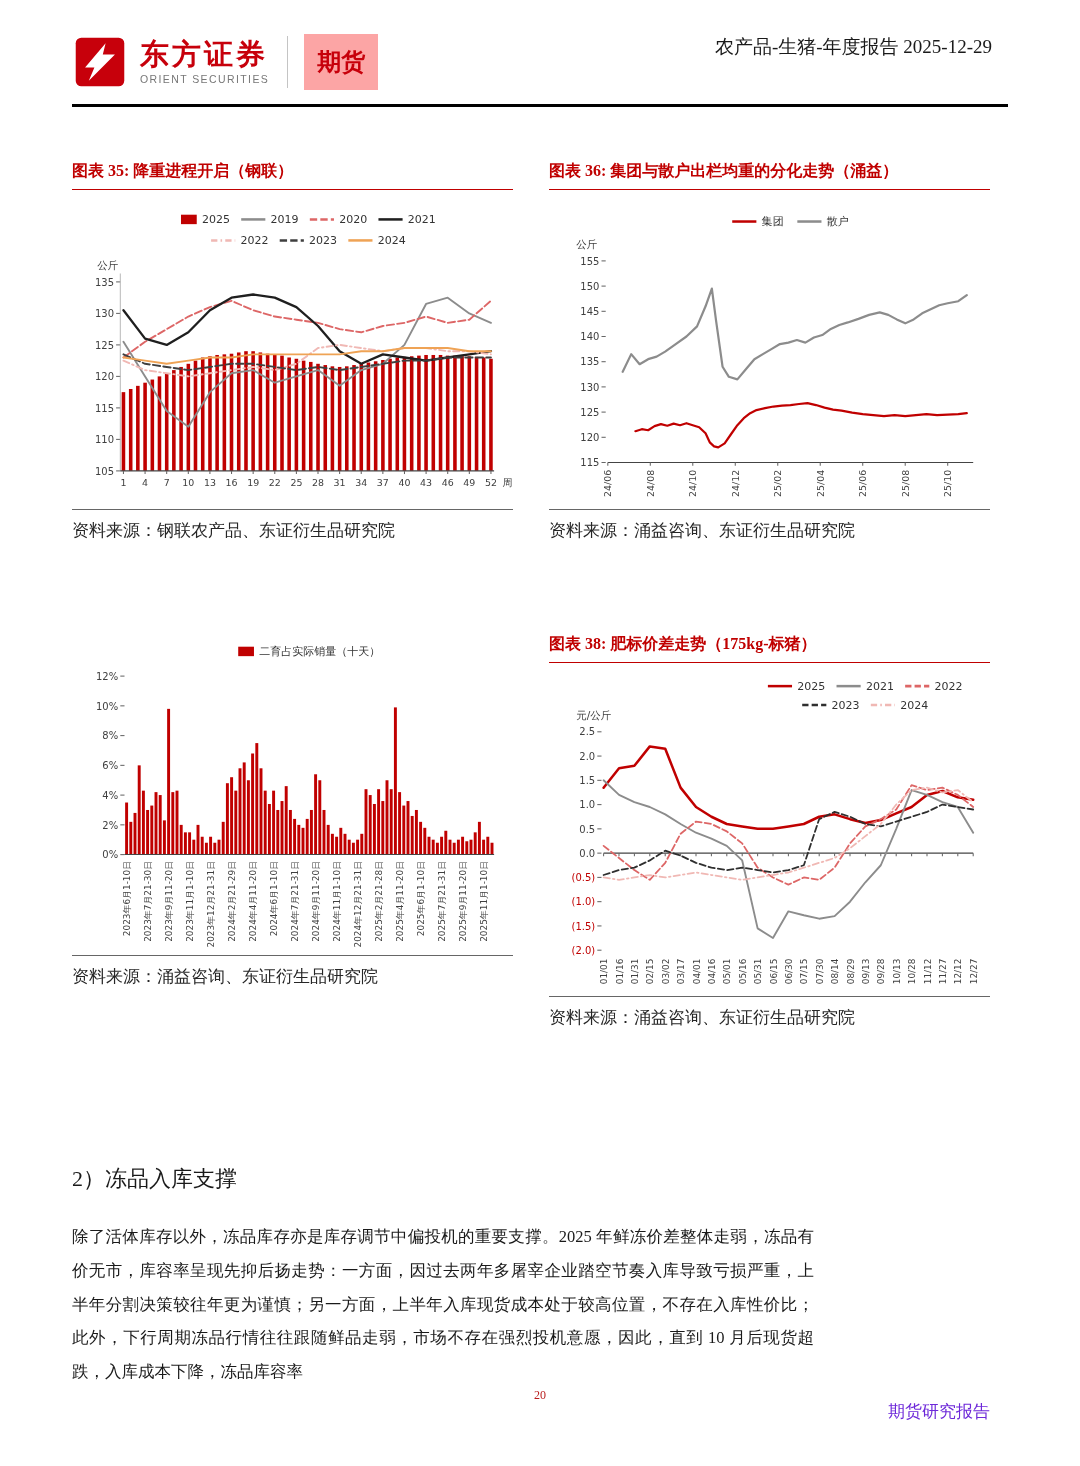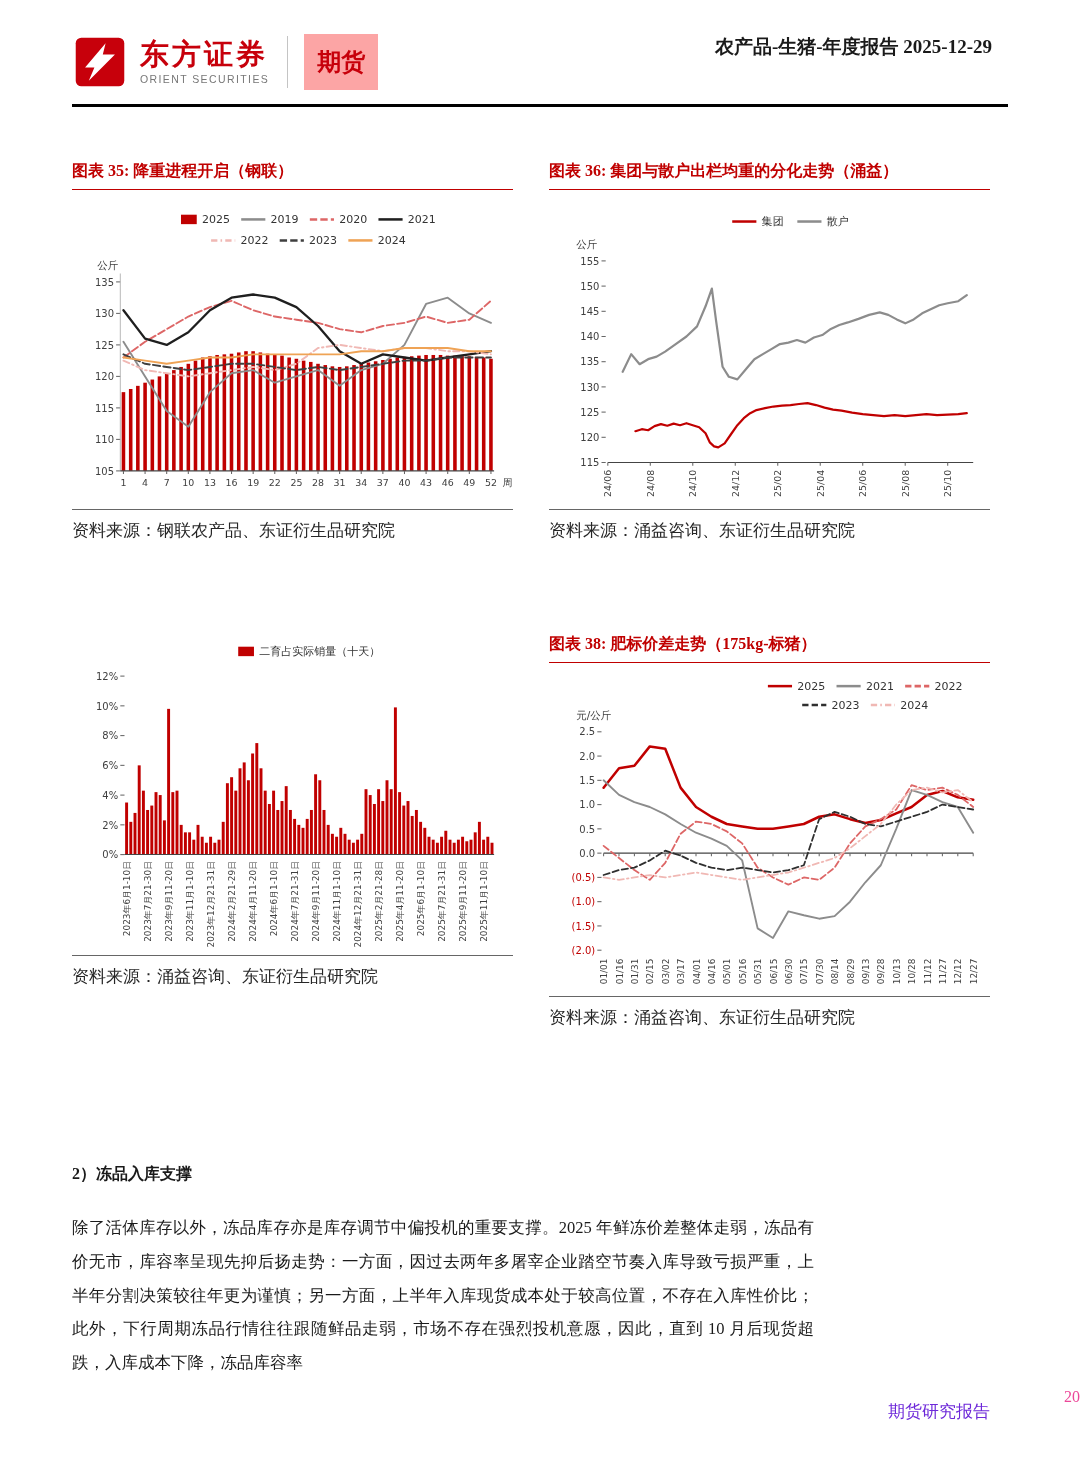--- a/index.html
+++ b/index.html
@@ -7,32 +7,32 @@
 body{font-family:"Liberation Serif","DejaVu Serif",serif;color:#1a1a1a}
 .page{width:1080px;height:1466px;position:relative;background:#fff;margin:0 auto;overflow:hidden}
 .hdr{display:flex;justify-content:space-between;align-items:flex-start;padding:34px 88px 8px 72px}
 .brand{display:flex;align-items:center}
 .logo{width:56px;height:56px;flex:0 0 auto}
 .brand-txt{margin-left:12px}
 .brand-cn{font-size:29px;font-weight:bold;color:#c7000b;letter-spacing:3px;font-family:"Liberation Sans","DejaVu Sans",sans-serif;line-height:1.1}
 .brand-en{font-size:10.5px;color:#777;letter-spacing:1.4px;font-family:"Liberation Sans","DejaVu Sans",sans-serif;margin-top:3px}
 .divider{width:1px;height:52px;background:#c4c4c4;margin:0 16px 0 18px}
 .tag{font-size:24px;font-weight:bold;color:#c7000b;background:#fca5a5;padding:12px 13px;font-family:Liberation Sans, sans-serif}
-.report-title{font-size:19px;font-weight:bold;padding-bottom:2px}
+.report-title{font-size:19px;font-weight:normal;padding-bottom:2px}
 .hdr-rule{height:3px;background:#000;margin:6px 72px 0}
 .charts{display:grid;grid-template-columns:1fr 1fr;column-gap:36px;row-gap:90px;padding:52px 90px 0 72px}
 .fig{display:flex;flex-direction:column}
 .fig-title{color:#c00000;font-weight:bold;font-size:16px;padding:2px 0 7px;border-bottom:1.5px solid #c00000;margin-bottom:10px}
 .chart{width:100%;height:auto;display:block}
 .fig-source{border-top:1px solid #666;margin-top:2px;padding-top:9px;font-size:17px;color:#262626}
 .body-sec{padding:135px 0 0 72px}
-.body-sec h3{font-size:16px;margin-bottom:26px;font-weight:bold}
+.body-sec h3{font-size:22px;margin-bottom:26px;font-weight:normal}
 .body-sec p{font-size:16.5px;line-height:2.05;text-align:justify;width:742px}
 .ftr{position:absolute;left:0;right:0;bottom:56px;height:22px}
-.pageno{display:block;text-align:right;font-size:16px;color:#ec4899}
+.pageno{display:block;text-align:center;font-size:12px;color:#b91c1c}
 .ftr-right{position:absolute;right:90px;top:12px;font-size:17px;color:#6d28d9}
 </style>
 </head>
 <body>
 
 <div class="page">
 
   <header class="hdr">
     <div class="brand">
       <svg class="logo" viewBox="0 0 60 60" aria-hidden="true">

